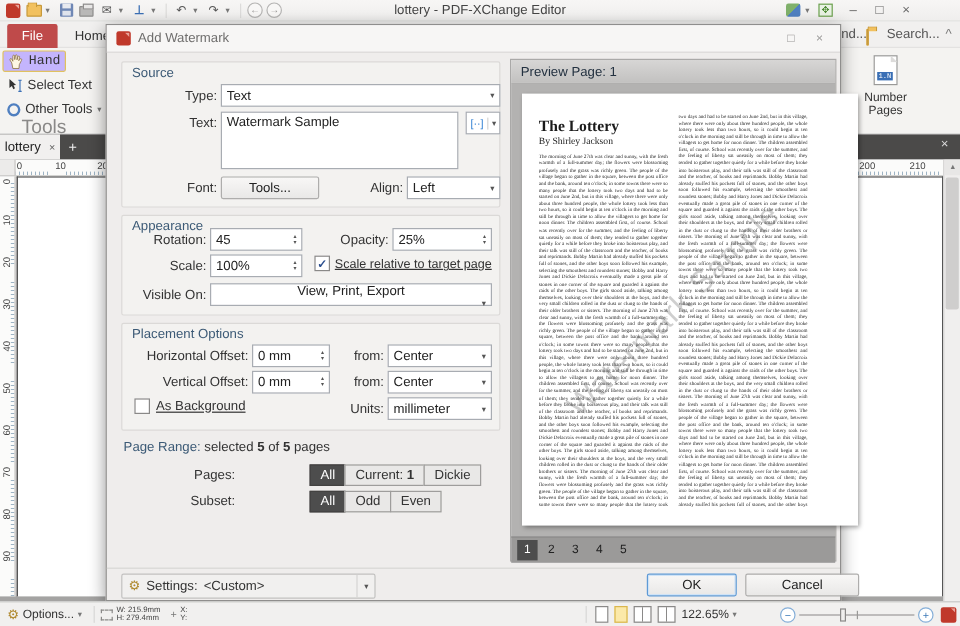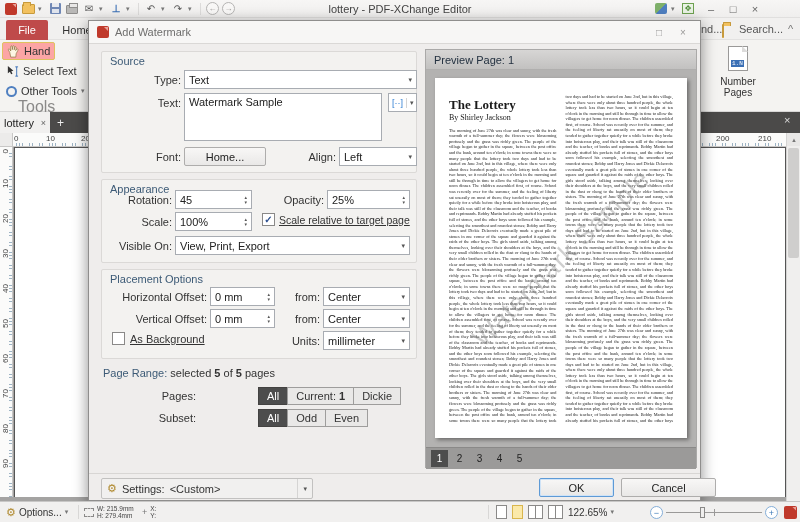--- a/index.html
+++ b/index.html
@@ -31,21 +31,21 @@
   .ui-opt-ic { width:12px; height:11px; background:linear-gradient(135deg,#7fb06a 50%,#4f7fc0 50%); border-radius:2px; }
   .fullscr-ic { width:12px; height:11px; background:#e9f2e4; border:1px solid #6da150; color:#4c8a33; font-size:8px; display:flex; align-items:center; justify-content:center; }
   .win-btn { width:22px; height:14px; display:flex; align-items:center; justify-content:center; color:#666; font-size:11px; }
 
   
   .ribbon-tabs { left:0; top:18px; width:800px; height:22px; background:#f1f0ef; border-bottom:1px solid #e3e2e1; }
   .file-tab { position:absolute; left:6px; top:2px; width:42px; height:20px; background:#bf4a4a; color:#fff; display:flex; align-items:center; justify-content:center; border-radius:2px 2px 0 0; }
   .home-tab { position:absolute; left:54px; top:2px; width:46px; height:20px; color:#333; display:flex; align-items:center; justify-content:center; }
   .ribbon-body { left:0; top:40px; width:800px; height:72px; background:#f4f3f1; border-bottom:1px solid #d8d7d6; }
   .tool-item { position:absolute; display:flex; align-items:center; gap:4px; height:18px; padding:0 4px; color:#333; }
-  .tool-item.hl { background:#fca5a5; border:1px solid #e0c15f; border-radius:2px; }
+  .tool-item.hl { background:#c4b5fd; border:1px solid #e0c15f; border-radius:2px;font-family:Liberation Mono, monospace; }
   .tools-label { position:absolute; left:18px; top:58px; color:#8a8988; font-size:16px; }
   .hand-svg, .seltext-svg { width:13px; height:13px; }
   .othertools-ic { width:11px; height:11px; border:2px solid #4f7fc0; border-radius:50%; position:relative; }
   .rb-right-txt { position:absolute; color:#555; font-size:11px; }
   .npages-ic { position:absolute; width:20px; height:25px; background:#fff; border:1px solid #9a9998; }
   .npages-ic::before { content:""; position:absolute; right:-1px; top:-1px; width:6px; height:6px; background:#dcdbda; clip-path:polygon(0 0,0 100%,100% 100%); }
   .npages-num { position:absolute; left:2px; bottom:3px; font-size:6px; color:#fff; background:#3a6fb5; padding:0 1px; font-family:"Liberation Mono",monospace; }
   .npages-label { position:absolute; text-align:center; font-size:10px; color:#333; line-height:11px; }
 
   
@@ -89,21 +89,21 @@
   .seg:first-child { margin-left:0; }
   .seg.sel { background:#4d4d4d; color:#fff; border-color:#434241; }
   .pr-header { position:absolute; font-size:11px; color:#333; }
   .pr-header .blue { color:#3c5a76; }
   .pr-header b { font-weight:bold; }
 
   
   .preview { position:absolute; left:336px; top:28px; width:272px; height:419px; border:1px solid #aaa9a8; }
   .pv-header { position:absolute; left:0; top:0; width:100%; height:20px; background:linear-gradient(#d7d6d5,#c2c1c0); color:#233140; display:flex; align-items:center; padding:0 8px; border-bottom:1px solid #b0afae; }
   .pv-body { position:absolute; left:0; top:20px; width:100%; height:377px; background:#b3b2b1; }
-  .pv-page { position:absolute; left:9px; top:8px; width:252px; height:360px; background:#fff; box-shadow:2px 2px 4px rgba(0,0,0,.4); overflow:hidden; }
+  .pv-page { position:absolute; left:9px; top:8px; width:280px; height:360px; background:#fff; box-shadow:2px 2px 4px rgba(0,0,0,.4); overflow:hidden; }
   .pv-text { position:absolute; left:14px; top:16px; width:224px; height:332px; column-count:2; column-gap:9px; font-family:"Liberation Serif",serif; font-size:4.3px; line-height:1.3; text-align:justify; color:#1b1b1b; overflow:hidden; }
   .pv-doctitle { font-size:13px; font-weight:bold; margin:4px 0 1px; line-height:1.1; }
   .pv-author { font-size:8px; margin-bottom:4px; }
   .pv-watermark { position:absolute; left:0; top:0; width:252px; height:360px; display:flex; align-items:center; justify-content:center; transform:rotate(-45deg); font-size:26px; color:#6e6e6e; opacity:.32; white-space:nowrap; letter-spacing:1px; }
   .pv-strip { position:absolute; left:0; top:397px; width:100%; height:22px; background:#9b9a99; border-top:1px solid #8a8988; display:flex; align-items:center; padding-left:5px; gap:3px; }
   .pv-pg { width:17px; height:17px; display:flex; align-items:center; justify-content:center; color:#222; font-size:10px; }
   .pv-pg.sel { background:#4d4d4d; color:#fff; }
 
   
   .dlg-sep { position:absolute; left:0px; top:452px; width:100%; height:1px; background:#d8d6d4; }
@@ -269,21 +269,21 @@
       </div>
       <div class="lbl" style="left:30px; top:43px; width:49px;">Text:</div>
       <div class="ctl textarea" style="left:82px; top:41px; width:198px; height:48px;">
         <span>Watermark Sample</span>
       </div>
       <div class="macro-btn" style="left:286px; top:41px; width:29px;">
         <span class="macro-txt">[··]</span>
         <span class="macro-arrow">▾</span>
       </div>
       <div class="lbl" style="left:30px; top:97px; width:49px;">Font:</div>
-      <div class="btn" style="left:82px; top:95px; width:82px;">Home...</div>
+      <div class="btn" style="left:82px; top:95px; width:82px;">Tools...</div>
       <div class="lbl" style="left:196px; top:97px; width:38px;">Align:</div>
       <div class="ctl" style="left:237px; top:95px; width:78px;">
         <span>Left</span>
         <span class="arrow">▾</span>
       </div>
     </div>
 
     <div class="group" style="left:12px; top:158px; width:316px; height:84px;">
       <div class="sec-title">Appearance</div>
       <div class="lbl" style="left:10px; top:12px; width:60px;">Rotation:</div>
@@ -294,21 +294,21 @@
       <div class="ctl spinner" style="left:225px; top:10px; width:83px;">
         <span>25%</span>
       </div>
       <div class="lbl" style="left:10px; top:34px; width:60px;">Scale:</div>
       <div class="ctl spinner" style="left:73px; top:32px; width:77px;">
         <span>100%</span>
       </div>
       <div class="chk" style="left:160px; top:33px;">✓</div>
       <div class="chk-lbl" style="left:177px; top:34px; font-size:10.5px;">Scale relative to target page</div>
       <div class="lbl" style="left:5px; top:58px; width:65px;">Visible On:</div>
-      <div class="ctl" style="left:73px; top:56px; width:235px;">
+      <div class="ctl" style="left:73px; top:56px; width:235px;flex-direction:column;">
         <span>View, Print, Export</span>
         <span class="arrow">▾</span>
       </div>
     </div>
 
     <div class="group" style="left:12px; top:248px; width:316px; height:90px;">
       <div class="sec-title">Placement Options</div>
       <div class="lbl" style="left:10px; top:19px; width:95px;">Horizontal Offset:</div>
       <div class="ctl spinner" style="left:108px; top:17px; width:65px;">
         <span>0 mm</span>

